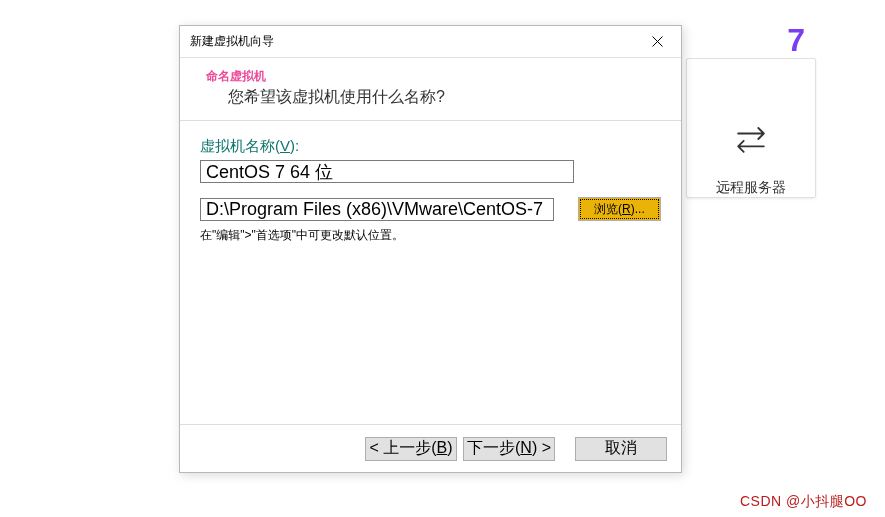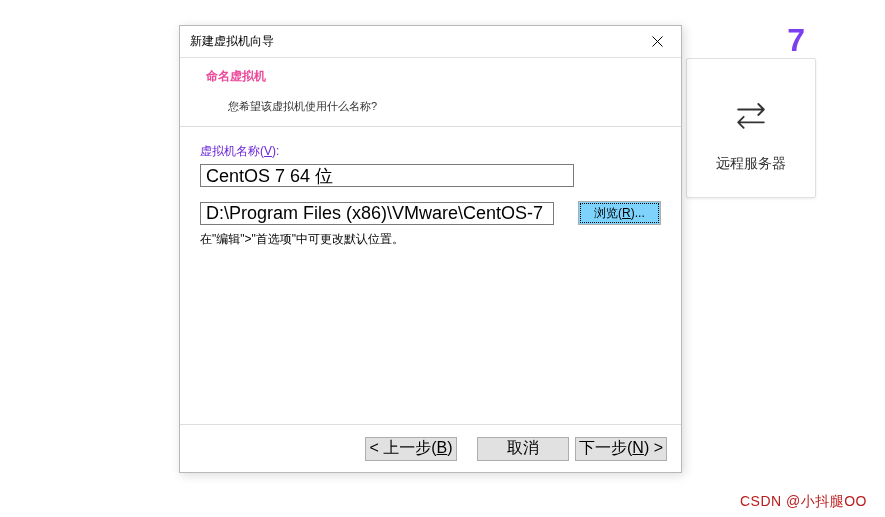--- a/index.html
+++ b/index.html
@@ -22,21 +22,21 @@
       right: 69px;
       width: 130px;
       height: 140px;
       background: #ffffff;
       border: 1px solid #e0e0e0;
       border-radius: 2px;
       box-shadow: 0 1px 3px rgba(0,0,0,0.08);
       display: flex;
       flex-direction: column;
       align-items: center;
-      padding-top: 4px;
+      padding-top: 28px;
     }
     .bg-number {
       position: absolute;
       top: 22px;
       right: 80px;
       font-size: 32px;
       font-weight: bold;
       color: #7b3ff2;
     }
     .swap-icon {
@@ -95,32 +95,32 @@
       border-bottom: 1px solid #ddd;
       background: #ffffff;
     }
     .header-heading {
       font-size: 12px;
       font-weight: bold;
       color: #ec4899;
       margin-left: 8px;
     }
     .header-sub {
-      font-size: 11px;
+      font-size: 16px;
       color: #333;
       margin-left: 30px;
-      margin-top: 14px;
+      margin-top: 2px;
     }
     .content {
       flex: 1;
       padding: 16px 20px;
     }
     .field-label {
-      font-size: 12px;
-      color: #6d28d9;
+      font-size: 15px;
+      color: #0f766e;
       margin-bottom: 4px;
     }
     .underline {
       text-decoration: underline;
     }
     .text-input {
       width: 374px;
       height: 23px;
       padding: 2px 5px;
       border: 1px solid #7a7a7a;
@@ -132,21 +132,21 @@
       margin-bottom: 14px;
     }
     .location-row {
       display: flex;
       gap: 24px;
       align-items: center;
     }
     .browse-btn {
       width: 88px;
       height: 24px;
-      background: #7dd3fc;
+      background: #eab308;
       border: 1px solid #adadad;
       outline: 1px dotted #000;
       outline-offset: -3px;
       font-family: inherit;
       font-size: 12px;
       cursor: pointer;
     }
     .hint {
       font-size: 12px;
       color: #000;
@@ -228,21 +228,21 @@
       </div>
       <div class="hint">在"编辑"&gt;"首选项"中可更改默认位置。</div>
     </div>
 
   </div>
 
   <div class="footer">
     <button class="footer-btn">
       <span>&lt; 上一步(</span><span class="underline">B</span><span>)</span>
     </button>
-    <button class="footer-btn cancel-gap">取消</button>
     <button class="footer-btn">
       <span>下一步(</span><span class="underline">N</span><span>) &gt;</span>
     </button>
+    <button class="footer-btn cancel-gap">取消</button>
   </div>
 
 </div>
 
 <div class="watermark">CSDN @小抖腿OO</div>
 
 </body></html>

